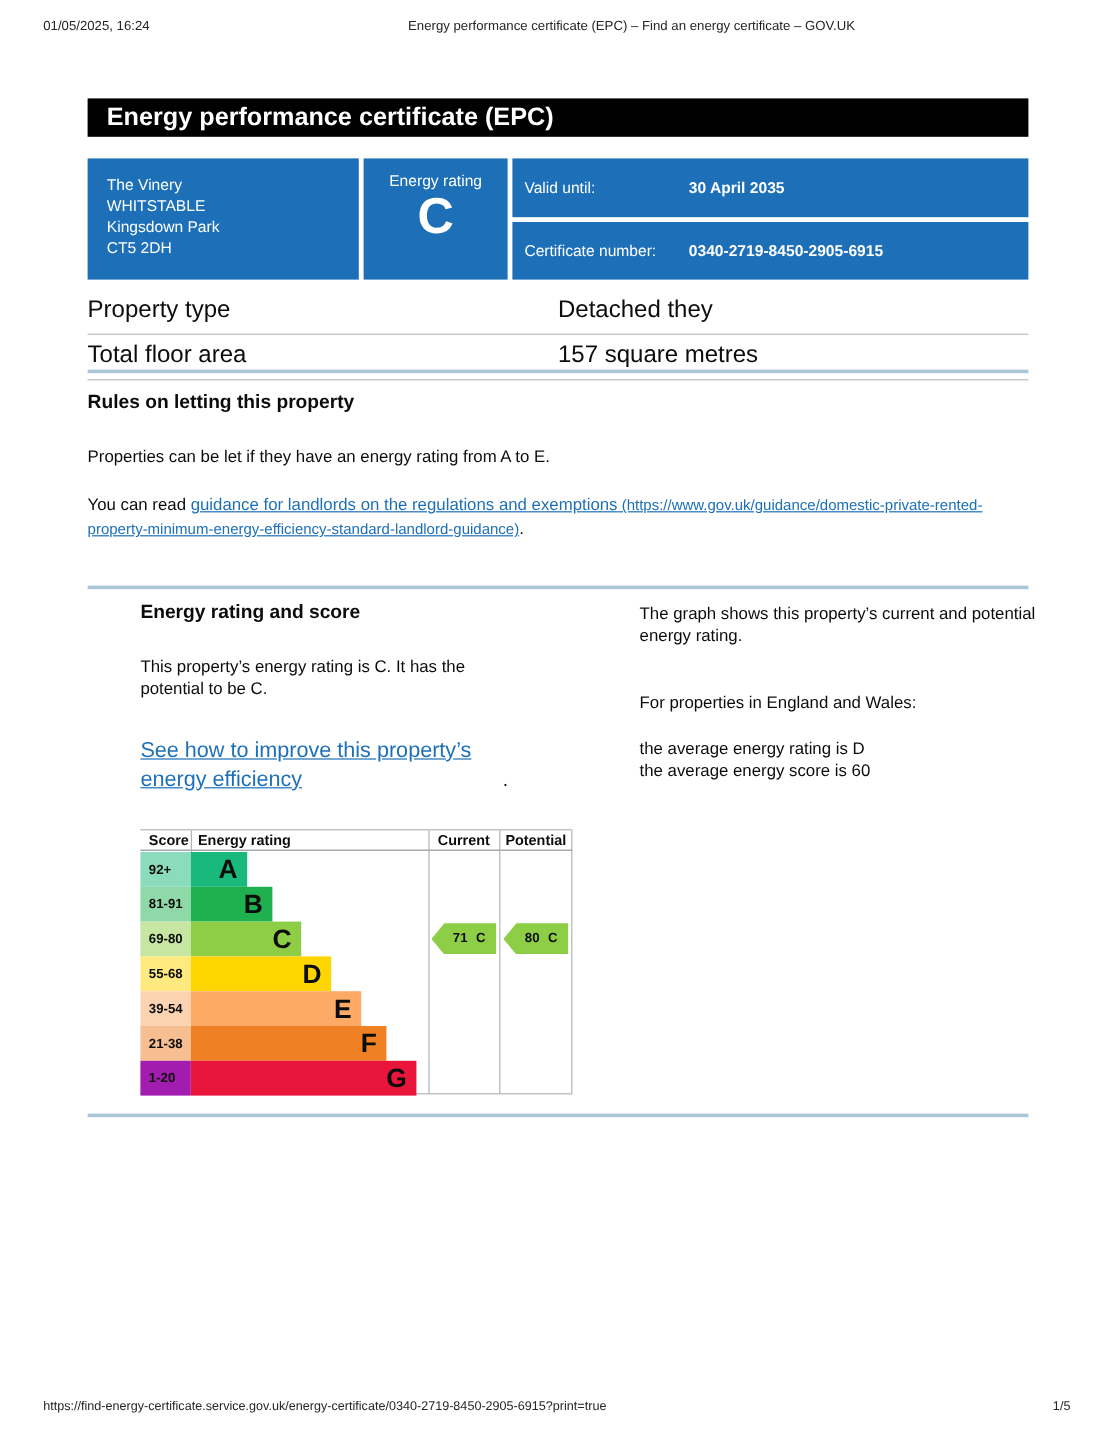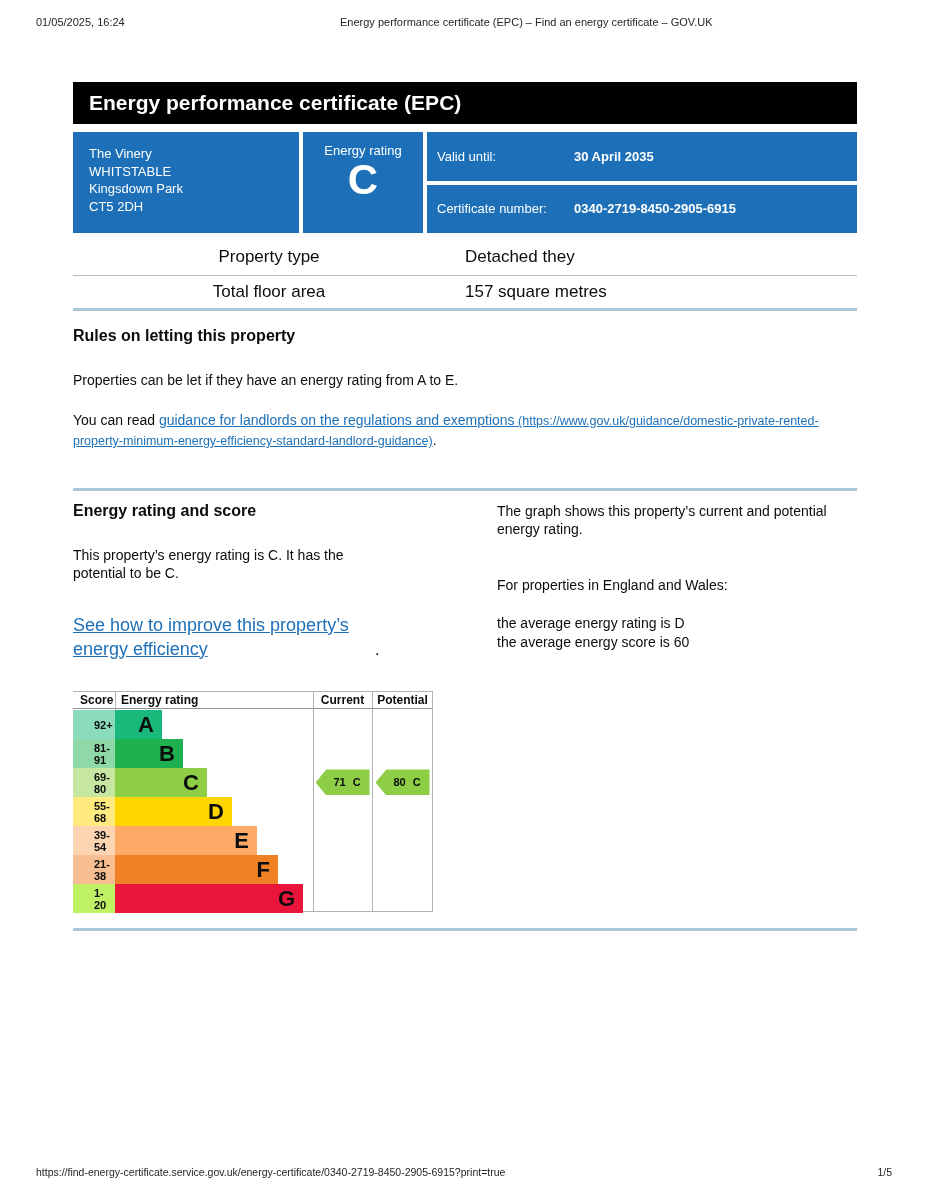--- a/index.html
+++ b/index.html
@@ -16,60 +16,60 @@
   
   .print-header { position: absolute; top: 16px; left: 36px; right: 36px; font-size: 11px; color: #262626; }
   .ph-datetime { position: absolute; left: 0; top: 0; }
   .ph-title { position: absolute; left: 304px; top: 0; }
   .print-footer { position: absolute; top: 1166px; left: 36px; right: 36px; font-size: 10.5px; color: #262626; }
   .pf-url { position: absolute; left: 0; top: 0; }
   .pf-page { position: absolute; right: 0; top: 0; }
 
   
   .banner {
-    position: absolute; left: 73px; top: 82px; width: 784px; height: 42px;
+    position: absolute; left: 73px; top: 82px; width: 784px; height: 32px;
     background: #000000; color: #ffffff;
     display: flex; align-items: center; padding-left: 16px;
     font-size: 21px; font-weight: bold;
   }
 
   
   .summary { position: absolute; left: 73px; top: 132px; width: 784px; height: 101px; display: flex; gap: 4px; }
   .summary .cell { background: #1d70b8; color: #ffffff; }
   .addr-cell { width: 226px; padding: 13px 0 0 16px; font-size: 13px; line-height: 1.35; }
   .rating-cell { width: 120px; text-align: center; padding-top: 11px; }
   .rating-cell .label { font-size: 13px; }
   .rating-cell .big-letter { font-size: 42px; font-weight: bold; line-height: 1.05; }
   .meta-cell-wrap { flex: 1; display: flex; flex-direction: column; gap: 4px; background: #ffffff; }
   .meta-row { flex: 1; background: #1d70b8; color: #ffffff; display: flex; align-items: center; padding-left: 10px; font-size: 13px; }
   .meta-row .m-label { width: 137px; }
   .meta-row .m-value { font-weight: bold; }
 
   
-  .prop-table { position: absolute; left: 73px; top: 241px; width: 784px; font-size: 17px; text-align: center; }
+  .prop-table { position: absolute; left: 73px; top: 241px; width: 784px; font-size: 20px; }
   .prop-row { display: flex; padding: 6px 0 8px 0; border-bottom: 1px solid #b8bbbd; }
   .prop-row .p-label { width: 392px; }
 
   
   .hr-blue { position: absolute; left: 73px; width: 784px; height: 3px; background: #a9c7d6; }
   .hr1 { top: 308px; }
   .hr2 { top: 488px; }
   .hr3 { top: 928px; }
 
   
   .rules { position: absolute; left: 73px; top: 327px; width: 784px; }
   h2.section-heading { font-size: 16px; font-weight: bold; color: #0b0c0c; }
   .rules p.lead { margin-top: 27px; font-size: 14px; }
   .rules p.read { margin-top: 22px; font-size: 14px; line-height: 1.45; }
   a.link { color: #1d70b8; text-decoration: underline; cursor: pointer; }
   .link-url { font-size: 12.5px; }
 
   
   .columns { position: absolute; left: 73px; top: 502px; width: 800px; display: flex; }
-  .col-left { width: 368px; }
+  .col-left { width: 368px; margin-left: 44px; }
   .col-right { width: 370px; margin-left: 56px; font-size: 14px; line-height: 1.32; }
   .col-left .intro { margin-top: 26px; font-size: 14px; line-height: 1.32; max-width: 312px; }
   .col-left .improve { margin-top: 31px; font-size: 18px; line-height: 1.32; max-width: 302px; display: inline-block; }
   .col-right .p2 { margin-top: 31px; }
   .col-right .p3 { margin-top: 37px; }
   .col-right .p4 { margin-top: 20px; }
   .bold-lead { font-weight: bold; }
 
   
   .epc-chart {
@@ -77,21 +77,21 @@
     border-top: 1px solid #b1b4b6; border-bottom: 1px solid #b1b4b6;
   }
   .chart-head { position: absolute; top: 0; left: 0; width: 100%; height: 17px; border-bottom: 1px solid #8f9295; font-size: 12px; font-weight: bold; }
   .chart-head .h { position: absolute; top: 1px; }
   .score-h { left: 7px; }
   .rating-h { left: 48px; }
   .current-h { left: 240px; width: 59px; text-align: center; }
   .potential-h { left: 299px; width: 61px; text-align: center; }
   .bands { position: absolute; top: 18px; left: 0; }
   .band-row { display: flex; height: 29px; }
-  .band-score { width: 42px; display: flex; align-items: center; padding-left: 21px; font-size: 11px; font-weight: bold; }
+  .band-score { width: 42px; display: flex; align-items: center; padding-left: 7px; font-size: 11px; font-weight: bold; }
   .band-bar { display: flex; align-items: center; justify-content: flex-end; height: 29px; }
   .band-letter { font-size: 22px; font-weight: bold; line-height: 1; padding-right: 8px; }
   .vline { position: absolute; top: 0; bottom: 0; width: 1px; background: #b1b4b6; }
   .vline.head-only { bottom: auto; height: 18px; }
   .rating-arrow {
     position: absolute; width: 54px; height: 26px;
     clip-path: polygon(0 50%, 20% 0, 100% 0, 100% 100%, 20% 100%);
     display: flex; align-items: center; justify-content: center; gap: 7px;
     padding-left: 9px; font-size: 11px; font-weight: bold; color: #0b0c0c;
   }
@@ -202,21 +202,21 @@
                 <span class="band-letter">E</span>
               </div>
             </div>
             <div class="band-row">
               <div class="band-score" style="background: rgb(247, 191, 145);">21-38</div>
               <div class="band-bar" style="background: rgb(239, 128, 35); width: 163px;">
                 <span class="band-letter">F</span>
               </div>
             </div>
             <div class="band-row">
-              <div class="band-score" style="background: #bef264;">1-20</div>
+              <div class="band-score" style="background: #a21caf;">1-20</div>
               <div class="band-bar" style="background: rgb(233, 21, 59); width: 188px;">
                 <span class="band-letter">G</span>
               </div>
             </div>
           </div>
         <div class="vline head-only" style="left:42px"></div>
         <div class="vline" style="left:240px"></div>
         <div class="vline" style="left:299px"></div>
         <div class="vline" style="left:359px"></div>
       <div class="rating-arrow" style="background: rgb(141, 206, 70); left: 242.5px; top: 77px;">

